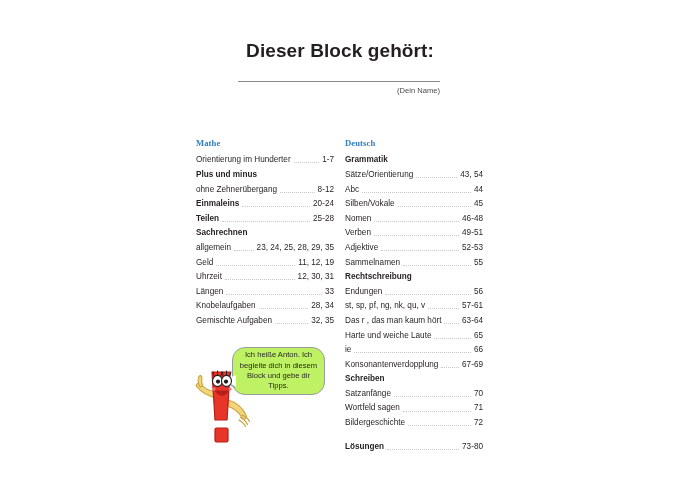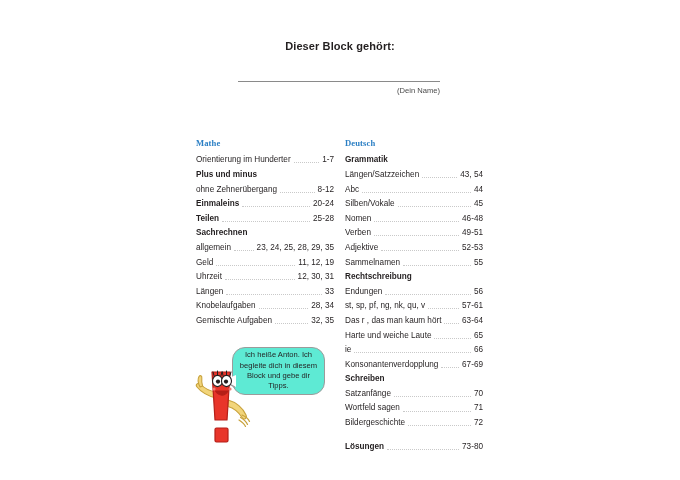--- a/index.html
+++ b/index.html
@@ -10,21 +10,21 @@
     color:#231f20;
     overflow:hidden;
     position:relative;
   }
   .page{position:absolute;inset:0;}
 
   
   .title{
     position:absolute;left:0;right:0;top:40px;
     text-align:center;
-    font-size:11px;
+    font-size:19px;
     font-weight:600;
     letter-spacing:.1px;
     color:#231f20;
   }
   .name-line{
     position:absolute;left:238px;top:81px;width:202px;
     border-top:1.1px solid #8a8a8a;
   }
   .name-caption{
     position:absolute;left:238px;top:86px;width:202px;
@@ -73,21 +73,21 @@
 
   .row.spacer{height:9px;}
 
   
   .bubble{
     position:absolute;
     left:232px;top:347px;
     width:93px;height:48px;
     border:1.1px solid #9b9b9b;
     border-radius:13px;
-    background:#5eead4;
+    background:#bef264;
     box-sizing:border-box;
     display:flex;align-items:center;justify-content:center;
   }
   .bubble .btxt{
     font-size:7.6px;
     line-height:1.38;
     text-align:center;
     color:#231f20;
     padding:0 5px;
   }
@@ -177,21 +177,21 @@
   </div>
 
   <div class="col col-right">
     <div class="col-head">Deutsch</div>
     <div class="rows">
         <div class="row group">
           <span class="lbl">Grammatik</span>
           <span class="dots"></span>
         </div>
         <div class="row">
-          <span class="lbl">Längen/Satzzeichen</span>
+          <span class="lbl">Sätze/Orientierung</span>
           <span class="dots"></span>
           <span class="pg">43, 54</span>
         </div>
         <div class="row">
           <span class="lbl">Abc</span>
           <span class="dots"></span>
           <span class="pg">44</span>
         </div>
         <div class="row">
           <span class="lbl">Silben/Vokale</span>

